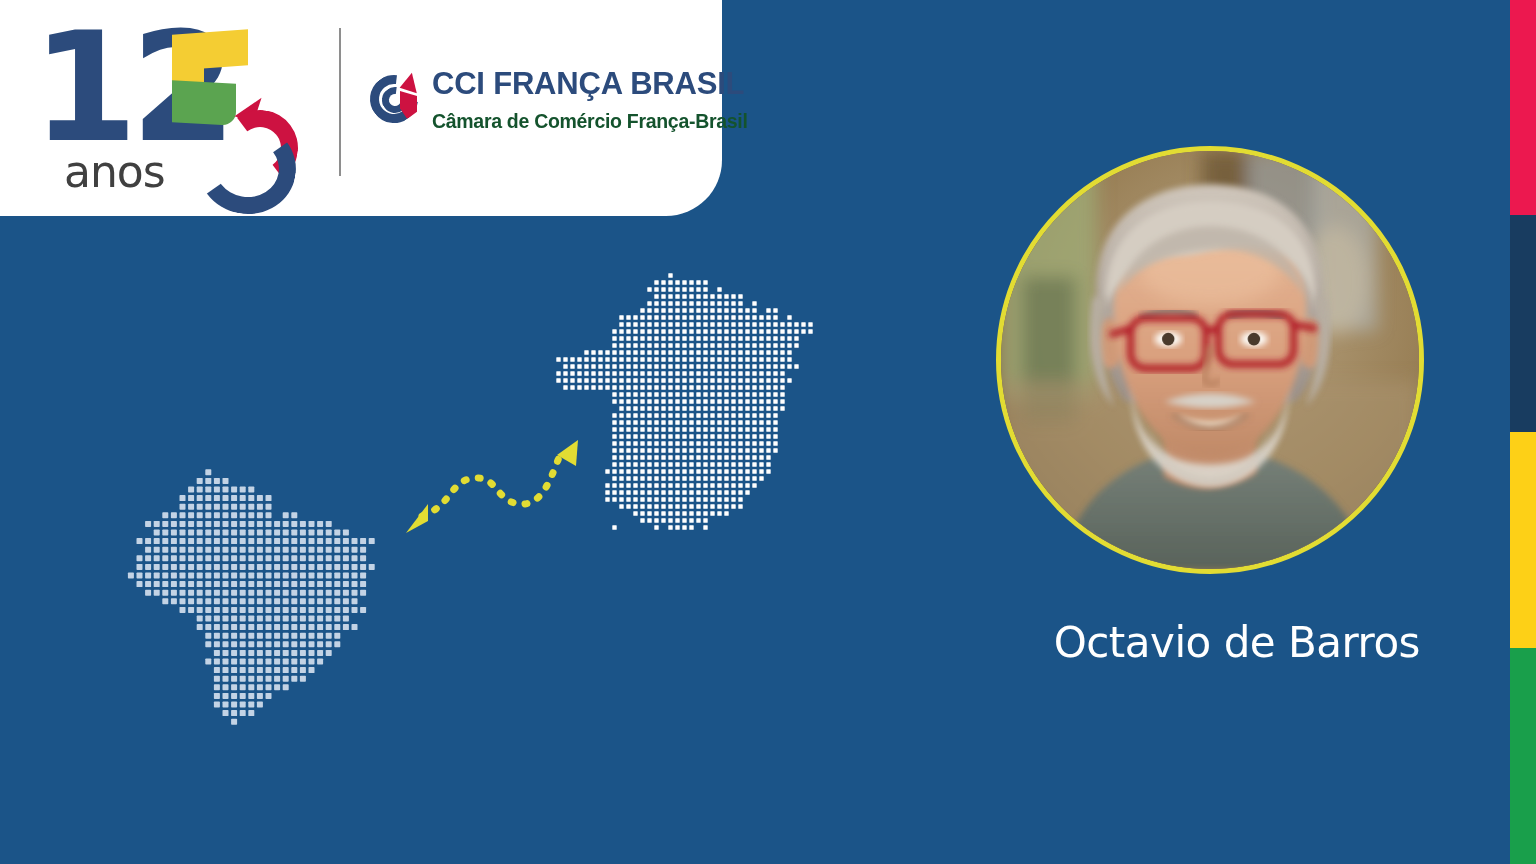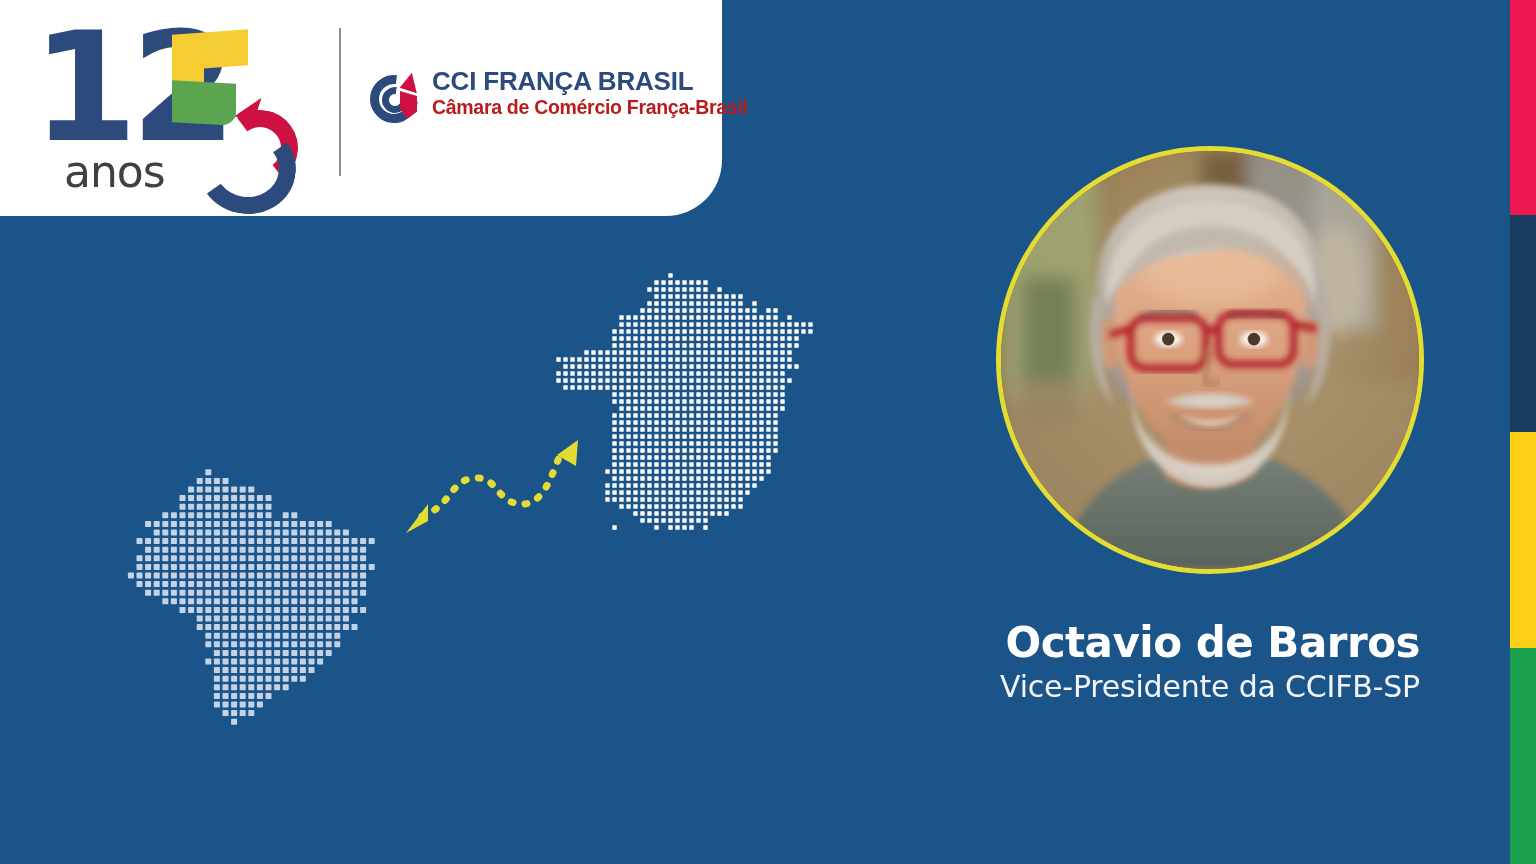--- a/index.html
+++ b/index.html
@@ -128,36 +128,36 @@
     width:17px; height:28px;
     background:#cd1241;
     border-top-right-radius:3px;
     border-bottom-left-radius:14px;
     border-bottom-right-radius:10px;
     clip-path:polygon(0 0, 100% 18%, 100% 74%, 42% 100%, 0 62%);
   }
   .cci-text { position:absolute; left:64px; top:0; }
   .cci-title {
     font-family:"Liberation Sans", sans-serif;
-    font-size:26px;
+    font-size:31px;
     font-weight:700;
     color:#2c4b7c;
     letter-spacing:-0.2px;
     line-height:1.04;
     white-space:nowrap;
   }
   .cci-sub {
     font-family:"Liberation Sans", sans-serif;
     font-size:19.5px;
     font-weight:700;
-    color:#b91c1c;
+    color:#14532d;
     letter-spacing:-0.3px;
     line-height:1.2;
     white-space:nowrap;
-    margin-top:1px;
+    margin-top:10px;
   }
 
   
   .map { position:absolute; z-index:5; }
   #map-brazil { left:118px; top:468px; }
   #map-france { left:548px; top:272px; }
 
   
   #connector-arrow { position:absolute; left:392px; top:428px; z-index:8; }
 
@@ -178,21 +178,21 @@
   .speaker-block {
     position:absolute;
     left:760px; top:620px;
     width:660px;
     text-align:right;
     z-index:20;
   }
   .speaker-name {
     font-family:"DejaVu Sans", sans-serif;
     font-size:42px;
-    font-weight:700;
+    font-weight:400;
     color:#ffffff;
     letter-spacing:-0.5px;
     line-height:1.1;
   }
   .speaker-role {
     font-family:"DejaVu Sans", sans-serif;
     font-size:30px;
     font-weight:400;
     color:#f2f4f7;
     letter-spacing:-0.2px;
@@ -1647,21 +1647,20 @@
 
     <path d="M 62 112 C 62 142, 78 160, 100 160 C 122 160, 138 142, 138 112
              C 136 138, 122 150, 100 150 C 78 150, 64 138, 62 112 Z" fill="#ddd7cd" opacity="0.92" filter="url(#soft)"></path>
     <path d="M 70 132 C 76 152, 88 160, 100 160 C 112 160, 124 152, 130 132
              C 122 150, 112 156, 100 156 C 88 156, 78 150, 70 132 Z" fill="#cfc8bd" opacity="0.8" filter="url(#soft)"></path>
   </svg>
 </div>
 
 <div class="speaker-block">
   <div class="speaker-name">Octavio de Barros</div>
-  <div class="speaker-role">Vice-Presidente da CCIFB-SP</div>
 </div>
 
 <div class="color-strip">
   <span class="cs-0" style="background: rgb(236, 24, 79);"></span>
   <span class="cs-1" style="background: rgb(24, 60, 96);"></span>
   <span class="cs-2" style="background: rgb(253, 208, 23);"></span>
   <span class="cs-3" style="background: rgb(25, 159, 75);"></span>
 </div>
 
 </body></html>

